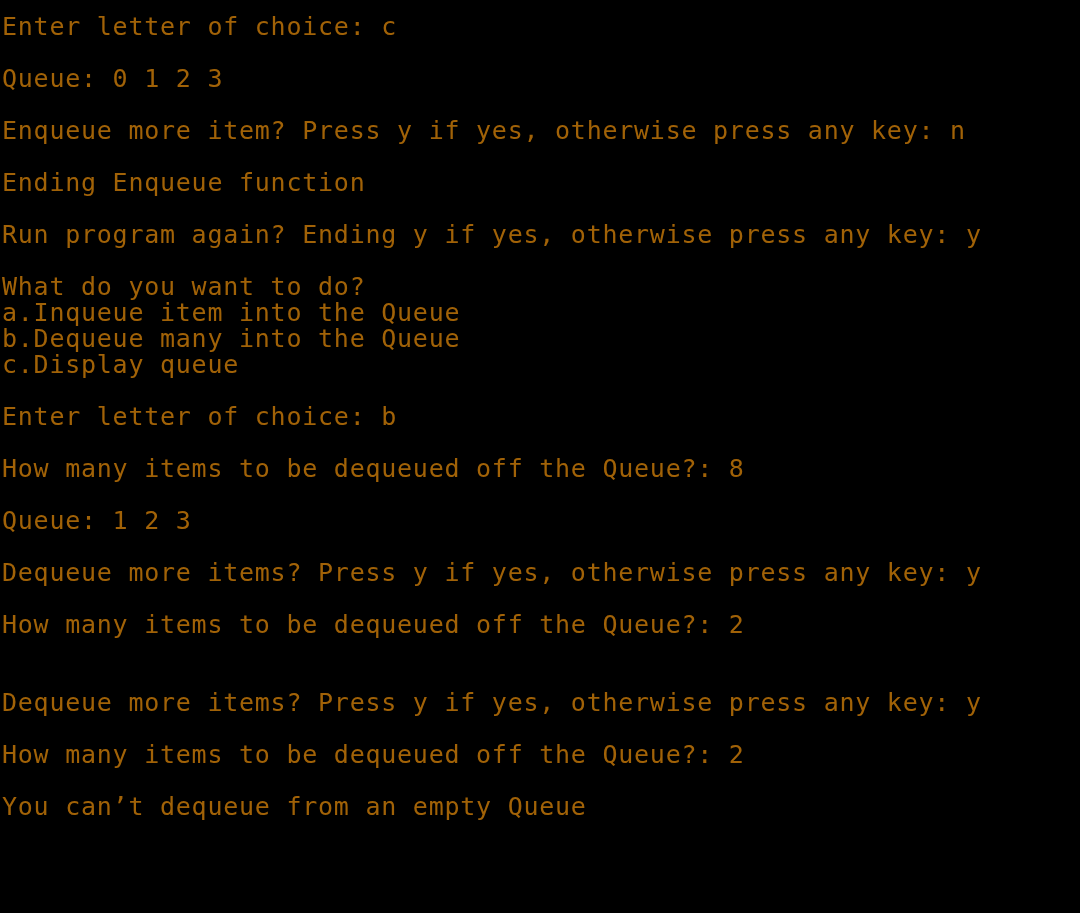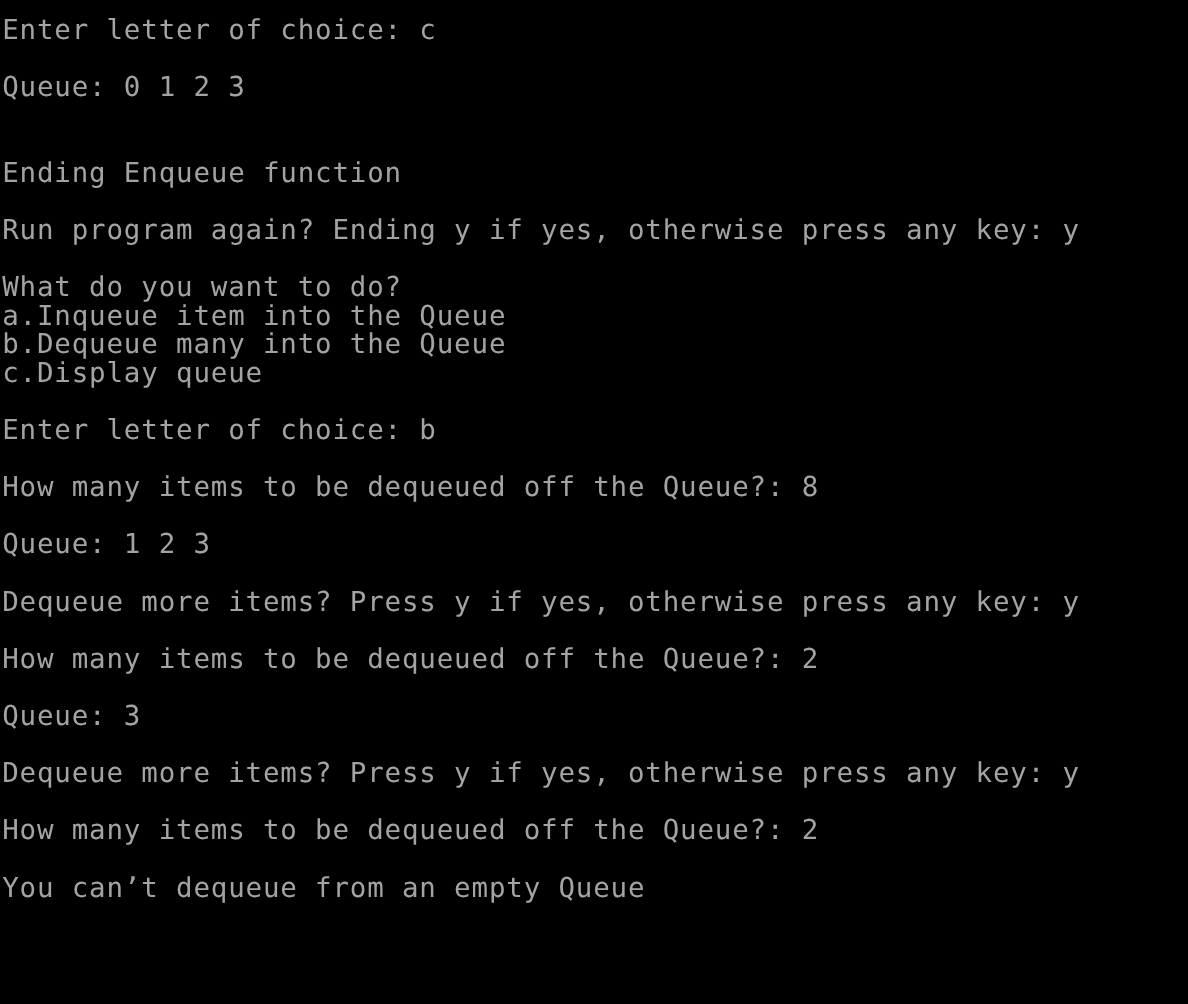--- a/index.html
+++ b/index.html
@@ -22,21 +22,21 @@
     left: 2px;
     top: 14px;
     width: 1078px;
   }
   .line {
     display: block;
     white-space: pre;
     font-size: 25px;
     line-height: 26px;
     letter-spacing: 0.75px;
-    color: #a3a3a3;
+    color: #a16207;
     font-weight: 400;
     text-rendering: optimizeSpeed;
     -webkit-font-smoothing: none;
   }
   
   .blank {
     display: block;
     white-space: pre;
     font-size: 25px;
     line-height: 26px;
@@ -45,41 +45,41 @@
 </style>
 </head>
 <body>
 
 <div id="console-window">
   <div id="console-output">
       <span class="line">Enter letter of choice: c</span>
       <span class="blank"> </span>
       <span class="line">Queue: 0 1 2 3</span>
       <span class="blank"> </span>
+      <span class="line">Enqueue more item? Press y if yes, otherwise press any key: n</span>
       <span class="blank"> </span>
       <span class="line">Ending Enqueue function</span>
       <span class="blank"> </span>
       <span class="line">Run program again? Ending y if yes, otherwise press any key: y</span>
       <span class="blank"> </span>
       <span class="line">What do you want to do?</span>
       <span class="line">a.Inqueue item into the Queue</span>
       <span class="line">b.Dequeue many into the Queue</span>
       <span class="line">c.Display queue</span>
       <span class="blank"> </span>
       <span class="line">Enter letter of choice: b</span>
       <span class="blank"> </span>
       <span class="line">How many items to be dequeued off the Queue?: 8</span>
       <span class="blank"> </span>
       <span class="line">Queue: 1 2 3</span>
       <span class="blank"> </span>
       <span class="line">Dequeue more items? Press y if yes, otherwise press any key: y</span>
       <span class="blank"> </span>
       <span class="line">How many items to be dequeued off the Queue?: 2</span>
       <span class="blank"> </span>
-      <span class="line">Queue: 3</span>
       <span class="blank"> </span>
       <span class="line">Dequeue more items? Press y if yes, otherwise press any key: y</span>
       <span class="blank"> </span>
       <span class="line">How many items to be dequeued off the Queue?: 2</span>
       <span class="blank"> </span>
       <span class="line">You can’t dequeue from an empty Queue</span>
     </div>
 </div>
 
 </body></html>

